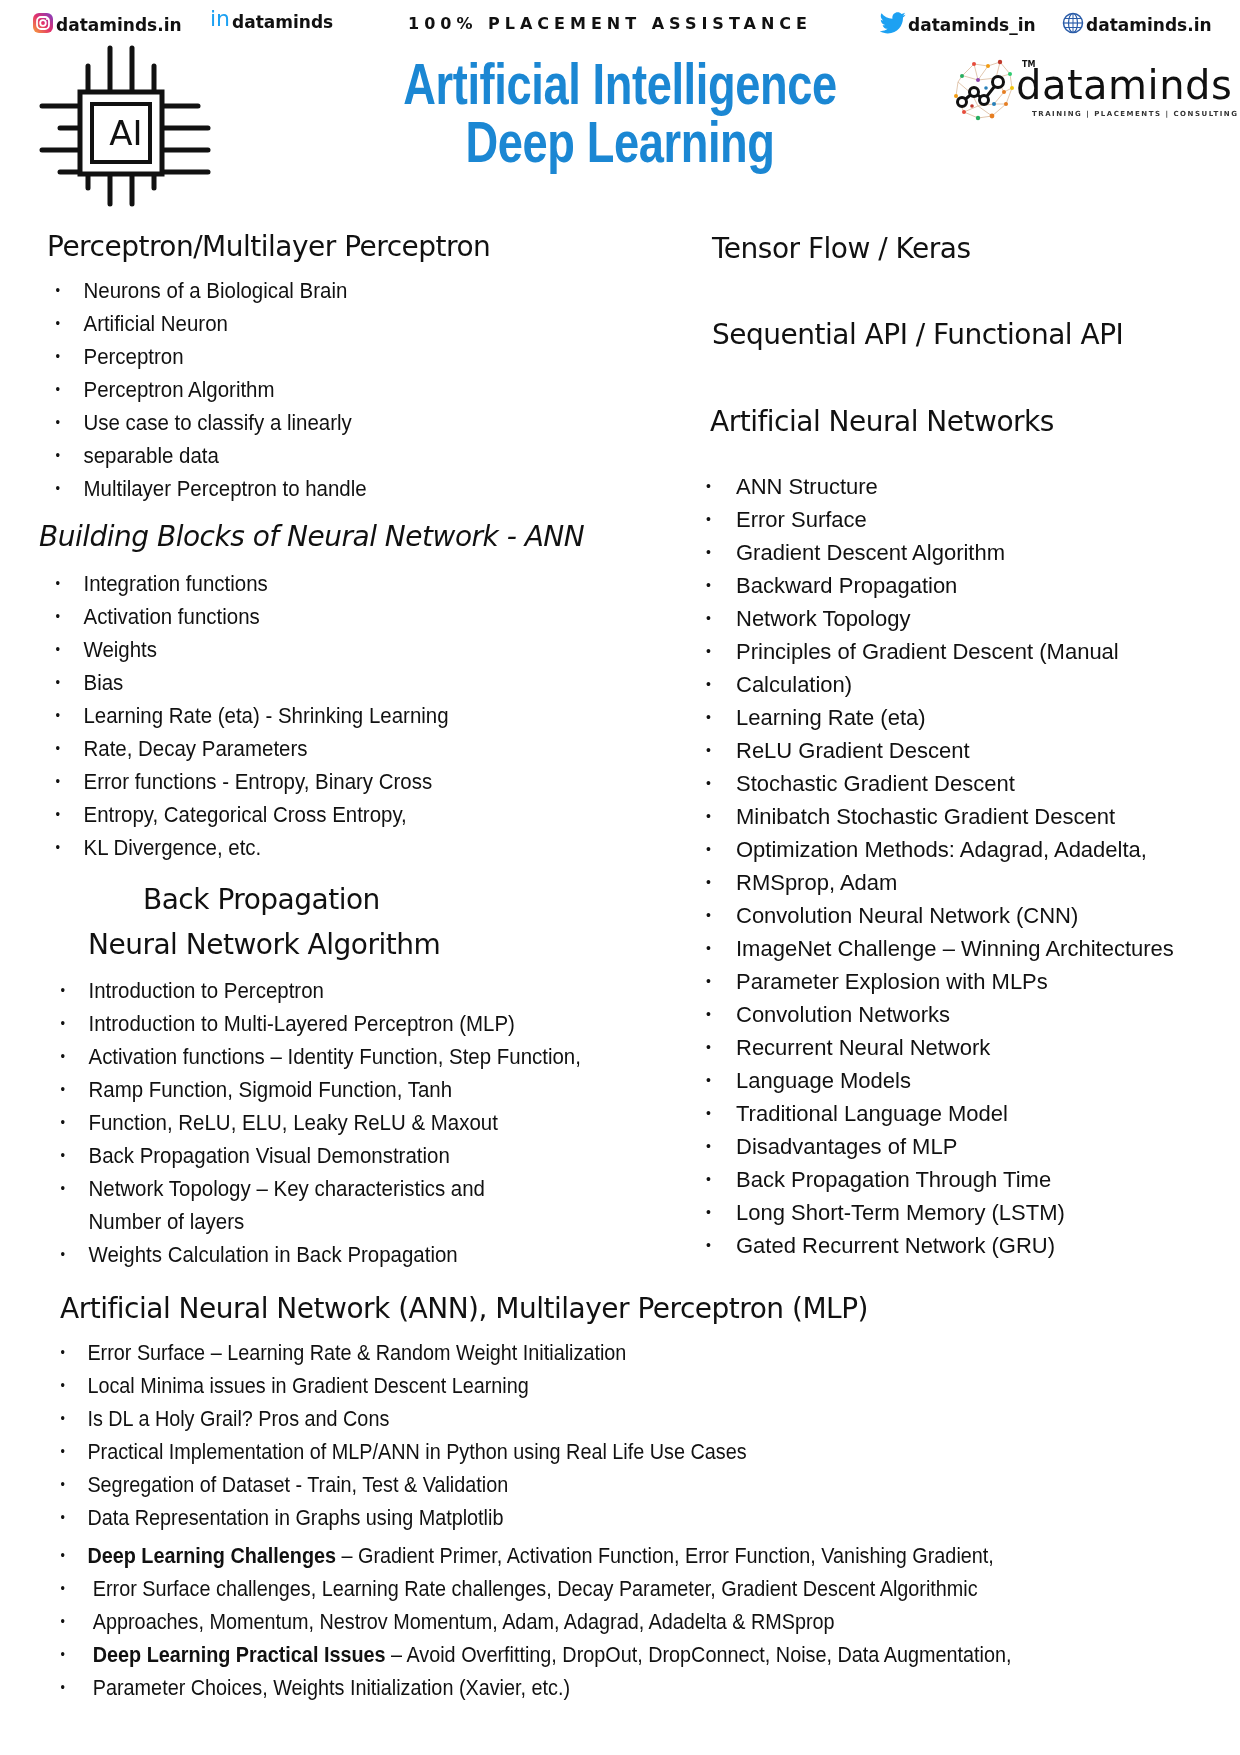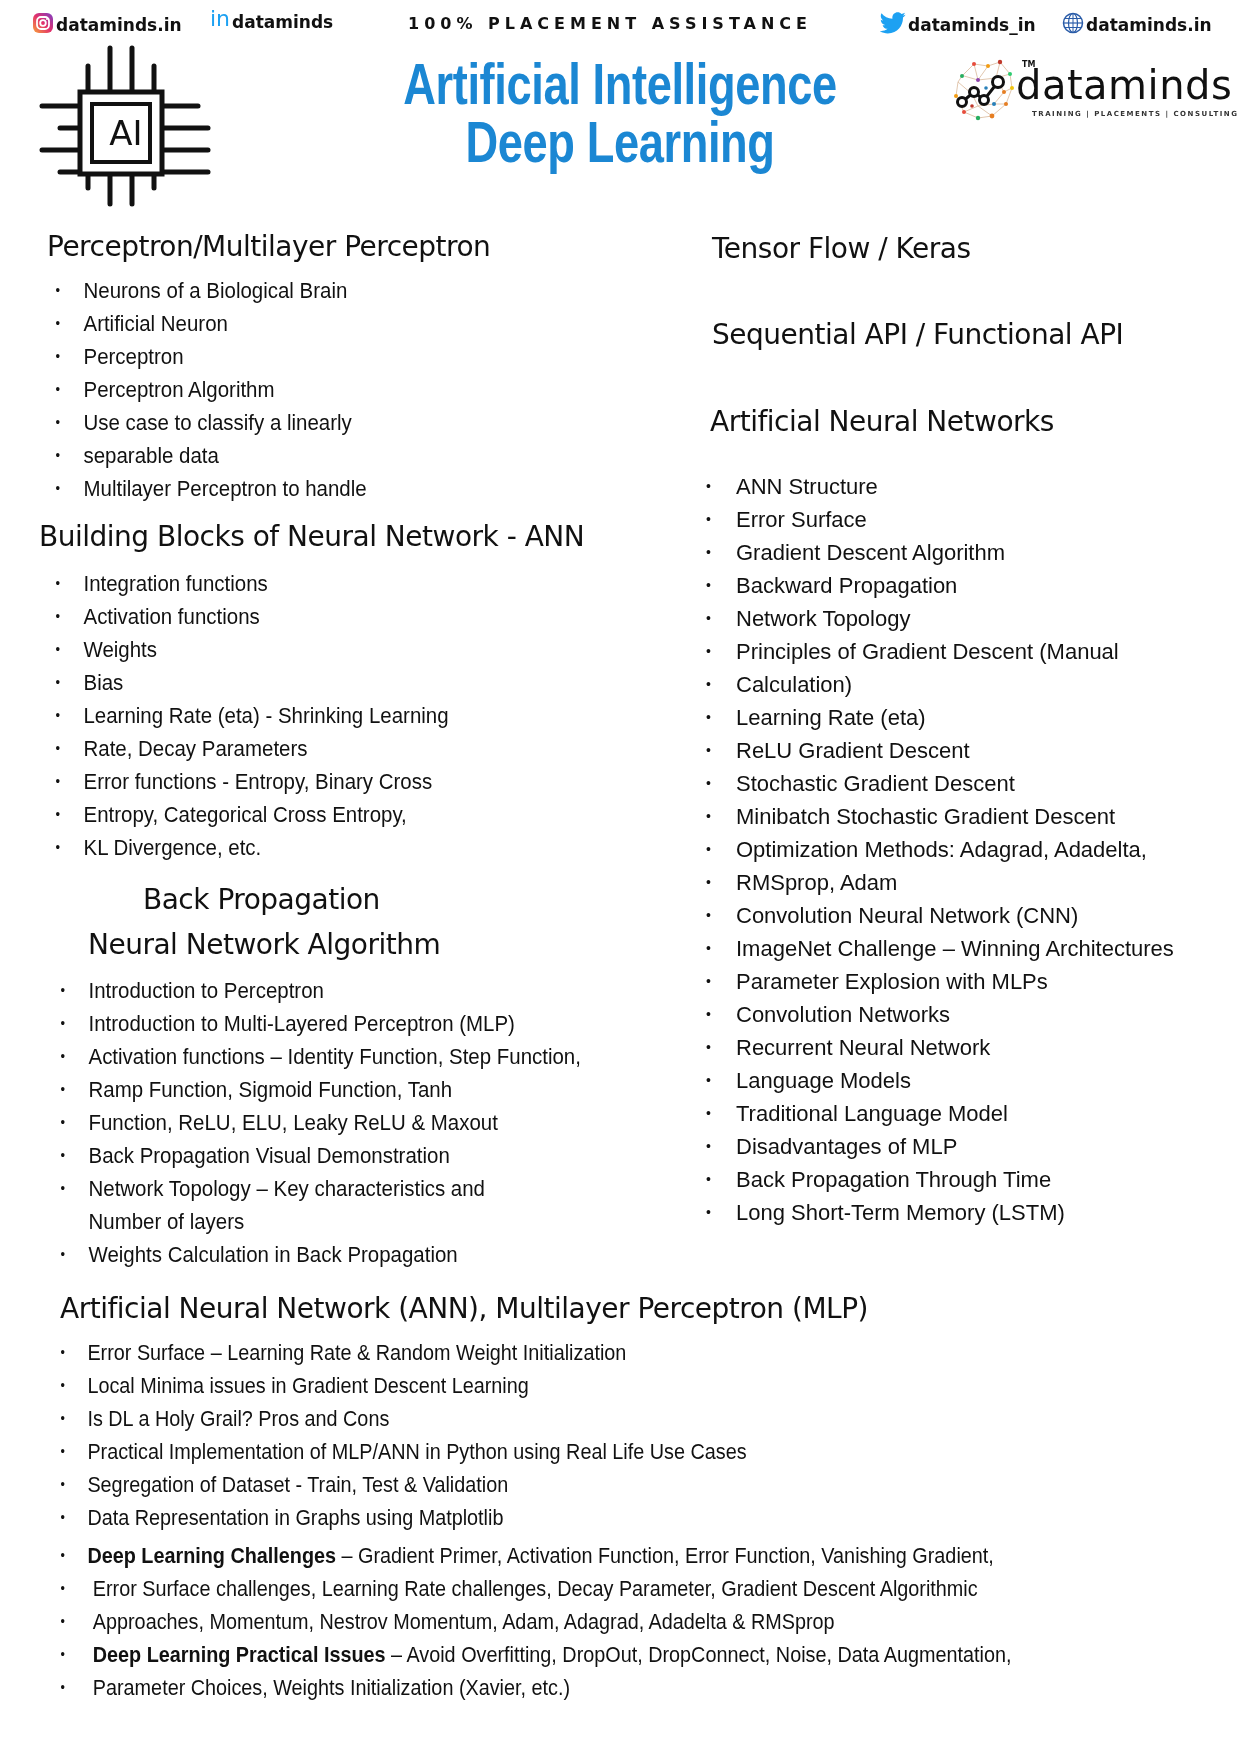--- a/index.html
+++ b/index.html
@@ -151,21 +151,21 @@
     <li>Artificial Neuron</li>
     <li>Perceptron</li>
     <li>Perceptron Algorithm</li>
     <li>Use case to classify a linearly</li>
     <li>separable data</li>
     <li>Multilayer Perceptron to handle</li>
   </ul>
 </section>
 
 <section>
-  <div class="h" style="left:39px;top:520px;">Building Blocks of Neural Network - ANN</div>
+  <div class="h" style="left:39px;top:520px;font-style:italic;">Building Blocks of Neural Network - ANN</div>
   <ul class="lst narrow" style="left:50px;top:567px;">
     <li>Integration functions</li>
     <li>Activation functions</li>
     <li>Weights</li>
     <li>Bias</li>
     <li>Learning Rate (eta) - Shrinking Learning</li>
     <li>Rate, Decay Parameters</li>
     <li>Error functions - Entropy, Binary Cross</li>
     <li>Entropy, Categorical Cross Entropy,</li>
     <li>KL Divergence, etc.</li>
@@ -209,20 +209,21 @@
     <li>Convolution Neural Network (CNN)</li>
     <li>ImageNet Challenge – Winning Architectures</li>
     <li>Parameter Explosion with MLPs</li>
     <li>Convolution Networks</li>
     <li>Recurrent Neural Network</li>
     <li>Language Models</li>
     <li>Traditional Language Model</li>
     <li>Disadvantages of MLP</li>
     <li>Back Propagation Through Time</li>
     <li>Long Short-Term Memory (LSTM)</li>
+    <li>Gated Recurrent Network (GRU)</li>
   </ul>
 </section>
 
 <section>
   <div class="h" style="left:60px;top:1292px;">Artificial Neural Network (ANN), Multilayer Perceptron (MLP)</div>
   <ul class="lst bottom" style="left:55px;top:1336px;">
     <li>Error Surface – Learning Rate &amp; Random Weight Initialization</li>
     <li>Local Minima issues in Gradient Descent Learning</li>
     <li>Is DL a Holy Grail? Pros and Cons</li>
     <li>Practical Implementation of MLP/ANN in Python using Real Life Use Cases</li>

